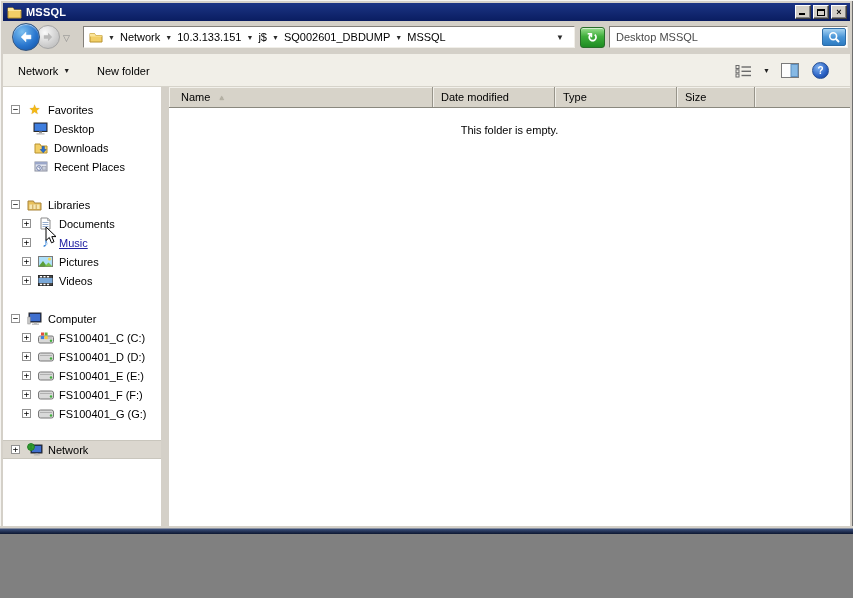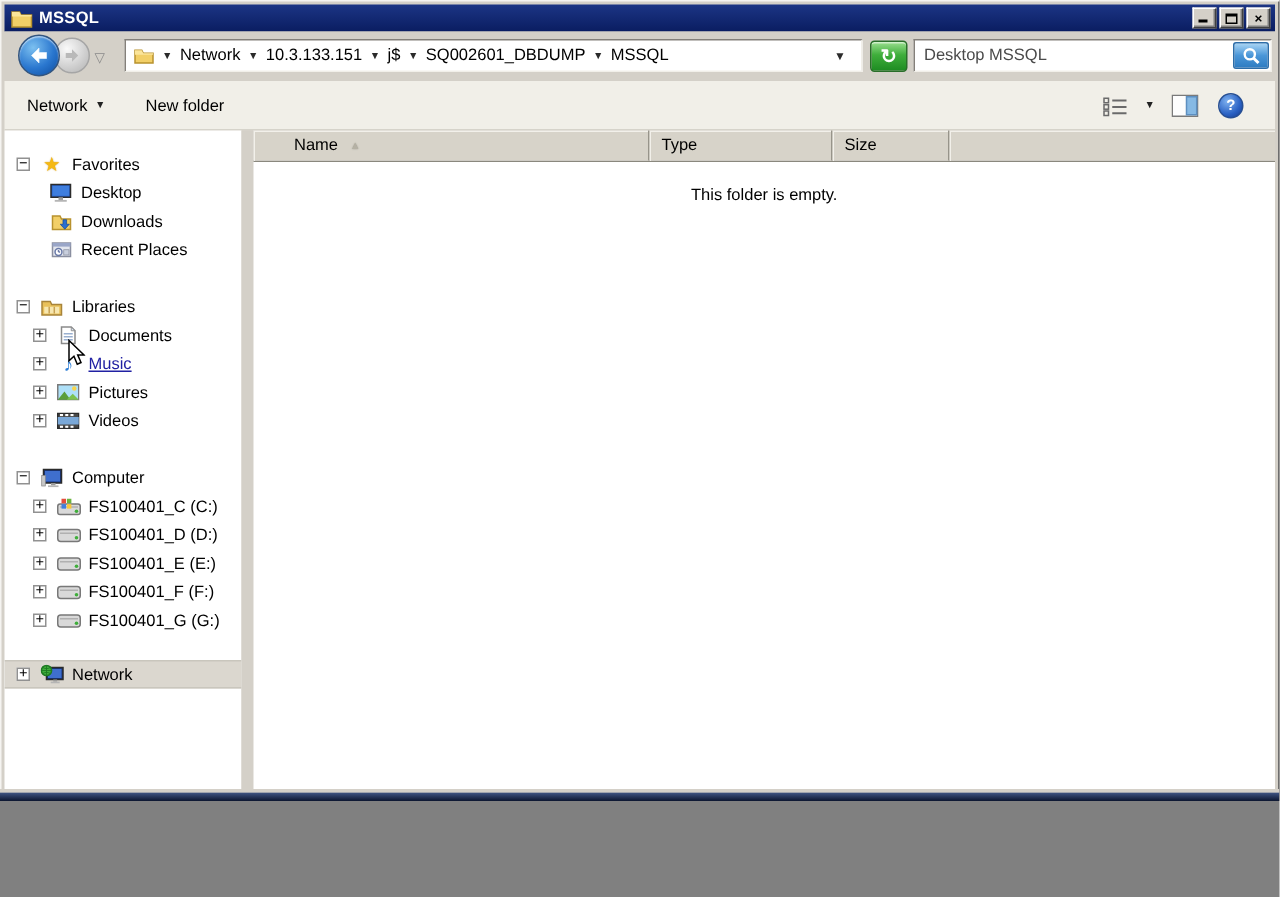--- a/index.html
+++ b/index.html
@@ -67,21 +67,21 @@
   
   .body{position:absolute;left:3px;right:3px;top:87px;height:455px;background:#d4d0c8;}
   .sidebar{position:absolute;left:0;top:0;bottom:0;width:158px;background:#fff;overflow:hidden;}
   .split{position:absolute;left:158px;top:0;bottom:0;width:8px;background:#d4d0c8;}
   .main{position:absolute;left:166px;right:0;top:0;bottom:0;background:#fff;}
   
   .hdr{display:flex;height:21px;border-bottom:1px solid #8a887e;}
   .hcell{background:#d7d3c9;border-right:1px solid #97948a;
          box-shadow:inset 1px 1px 0 #f2f0ea;display:flex;align-items:center;
          font-size:11px;color:#000;padding-left:8px;cursor:default;}
-  .hc-name{width:264px;padding-left:27px;}
+  .hc-name{width:264px;padding-left:12px;}
   .hc-date{width:122px;}
   .hc-type{width:122px;}
   .hc-size{width:78px;text-align:right;}
   .hc-fill{flex:1;border-right:none;}
   .sortglyph{font-size:7px;color:#b5b1a4;margin-left:8px;text-shadow:0 0 1px #8d8a7f;}
   .emptymsg{position:absolute;top:37px;left:0;right:0;text-align:center;font-size:11px;color:#000;}
   
   .trow{display:flex;align-items:center;height:19px;padding-left:8px;white-space:nowrap;}
   .trow .lbl{font-size:11px;color:#000;cursor:default;}
   .exp{width:9px;height:9px;min-width:9px;background:#fff;border:1px solid #919191;
@@ -404,20 +404,23 @@
     </div>
 
     <div class="split"></div>
 
     <div class="main">
       <div class="hdr">
         <div class="hcell hc-name">
           <span>Name</span>
           <span class="sortglyph">▲</span>
         </div>
+        <div class="hcell hc-date">
+          <span>Date modified</span>
+        </div>
         <div class="hcell hc-type">
           <span>Type</span>
         </div>
         <div class="hcell hc-size">
           <span>Size</span>
         </div>
         <div class="hcell hc-fill"></div>
       </div>
       <div class="emptymsg">This folder is empty.</div>
     </div>

